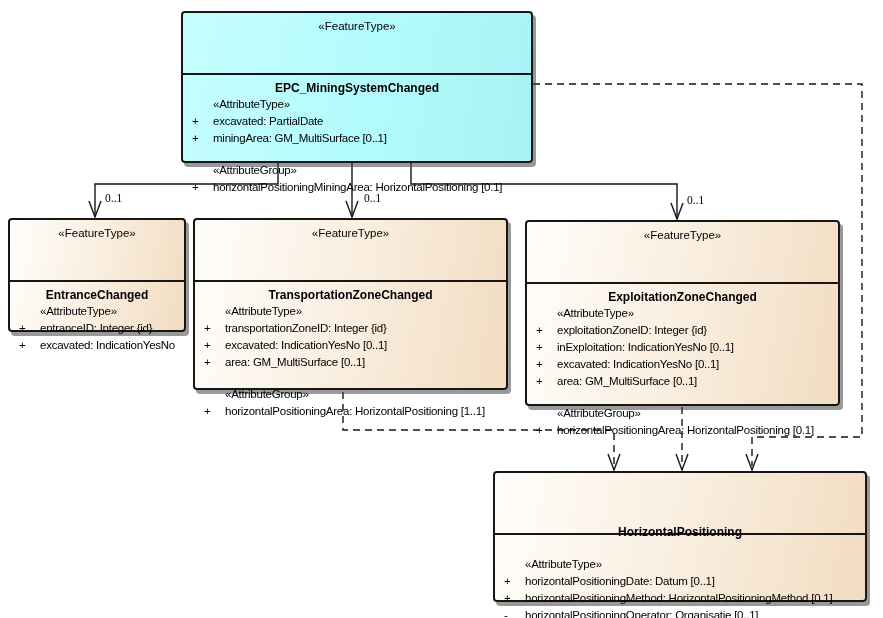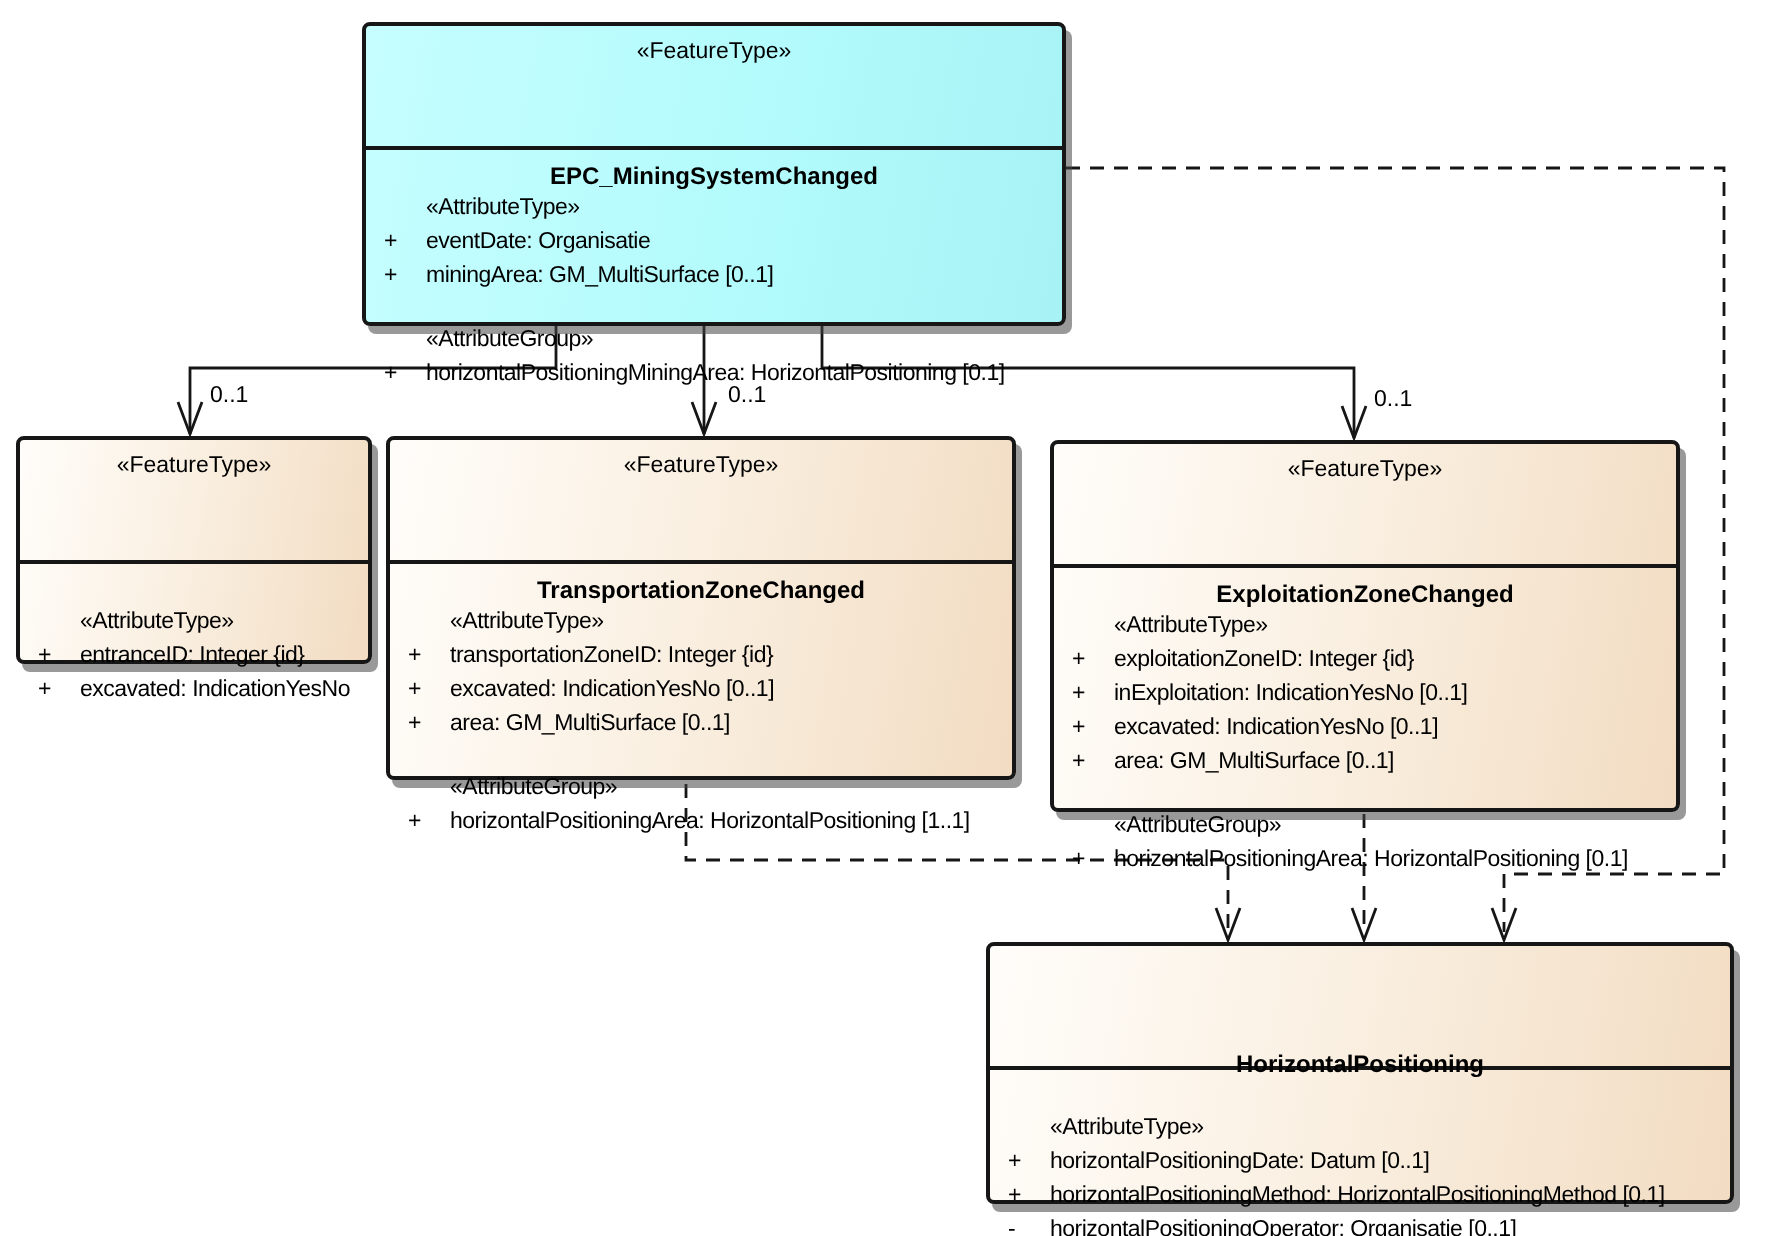--- a/index.html
+++ b/index.html
@@ -22,21 +22,21 @@
   .title .stereo{font-size:11.5px;line-height:16px;}
   .title .name{font-size:12px;font-weight:bold;line-height:18px;margin-top:45px;}
   .rows{padding:6px 2px 4px 0;}
   .row{
     position:relative;padding-left:30px;line-height:17px;font-size:11.5px;
     letter-spacing:-0.25px;white-space:nowrap;
   }
   .row .pre{position:absolute;left:9px;letter-spacing:0;}
   .row.st{padding-left:30px;margin-top:15px;}
   .mult{
-    position:absolute;font-size:11.5px;line-height:14px;letter-spacing:0;
+    position:absolute;font-size:11.5px;line-height:14px;letter-spacing:0;font-family:Liberation Serif, serif;
   }
 </style>
 </head>
 <body>
 
 <div id="canvas">
 
   <svg id="wires" viewBox="0 0 883 618">
     <g stroke="#161616" stroke-width="1.4" fill="none">
 
@@ -66,30 +66,31 @@
   <span class="mult" style="left:364px;top:191px">0..1</span>
   <span class="mult" style="left:687px;top:193px">0..1</span>
 
   <div class="box cyan" style="left:181px;top:11px;width:352px;height:152px">
     <div class="title">
       <div class="stereo">«FeatureType»</div>
       <div class="name">EPC_MiningSystemChanged</div>
     </div>
     <div class="rows">
       <div class="row st"><span>«AttributeType»</span></div>
-      <div class="row"><span class="pre">+</span><span>eventDate: Organisatie</span></div>
+      <div class="row"><span class="pre">+</span><span>excavated: PartialDate</span></div>
       <div class="row"><span class="pre">+</span><span>miningArea: GM_MultiSurface [0..1]</span></div>
       <div class="row st"><span>«AttributeGroup»</span></div>
       <div class="row"><span class="pre">+</span><span>horizontalPositioningMiningArea: HorizontalPositioning [0.1]</span></div>
     </div>
   </div>
 
   <div class="box cream" style="left:8px;top:218px;width:178px;height:114px">
     <div class="title">
       <div class="stereo">«FeatureType»</div>
+      <div class="name">EntranceChanged</div>
     </div>
     <div class="rows">
       <div class="row st"><span>«AttributeType»</span></div>
       <div class="row"><span class="pre">+</span><span>entranceID: Integer {id}</span></div>
       <div class="row"><span class="pre">+</span><span>excavated: IndicationYesNo</span></div>
     </div>
   </div>
 
   <div class="box cream" style="left:193px;top:218px;width:315px;height:172px">
     <div class="title">

